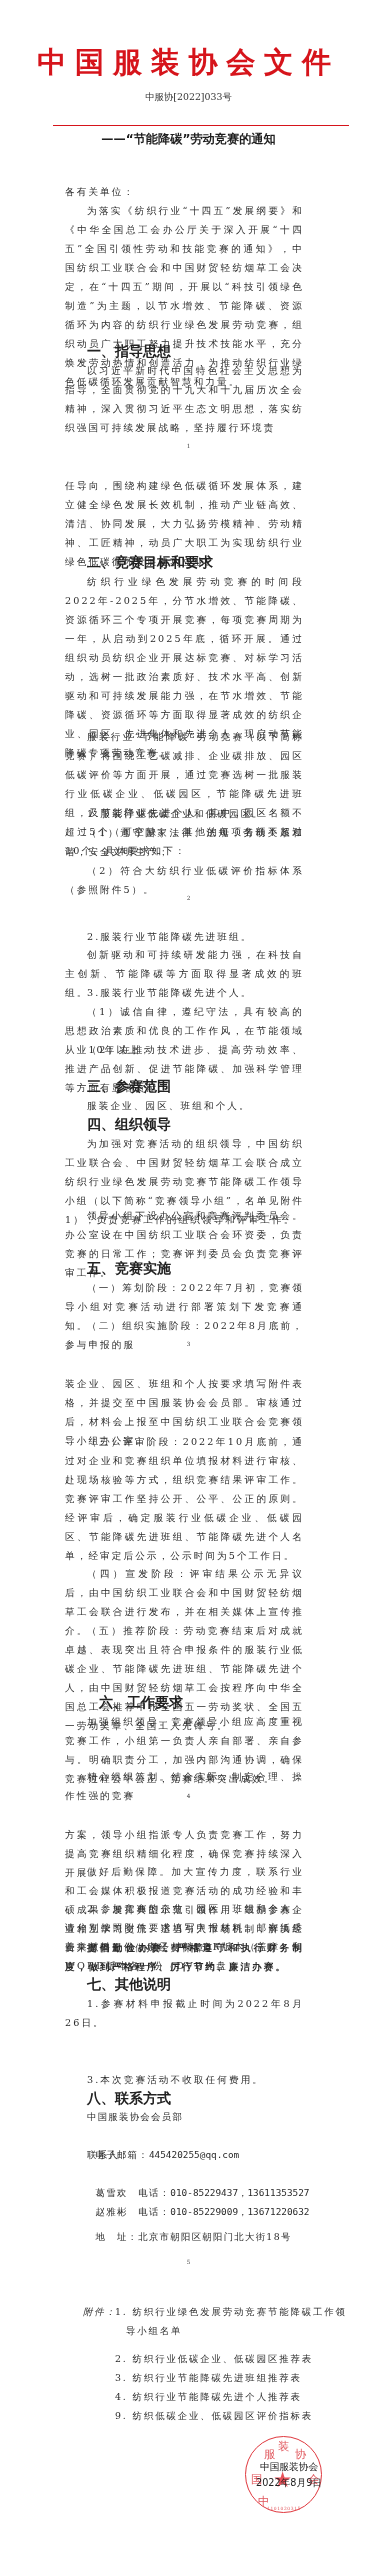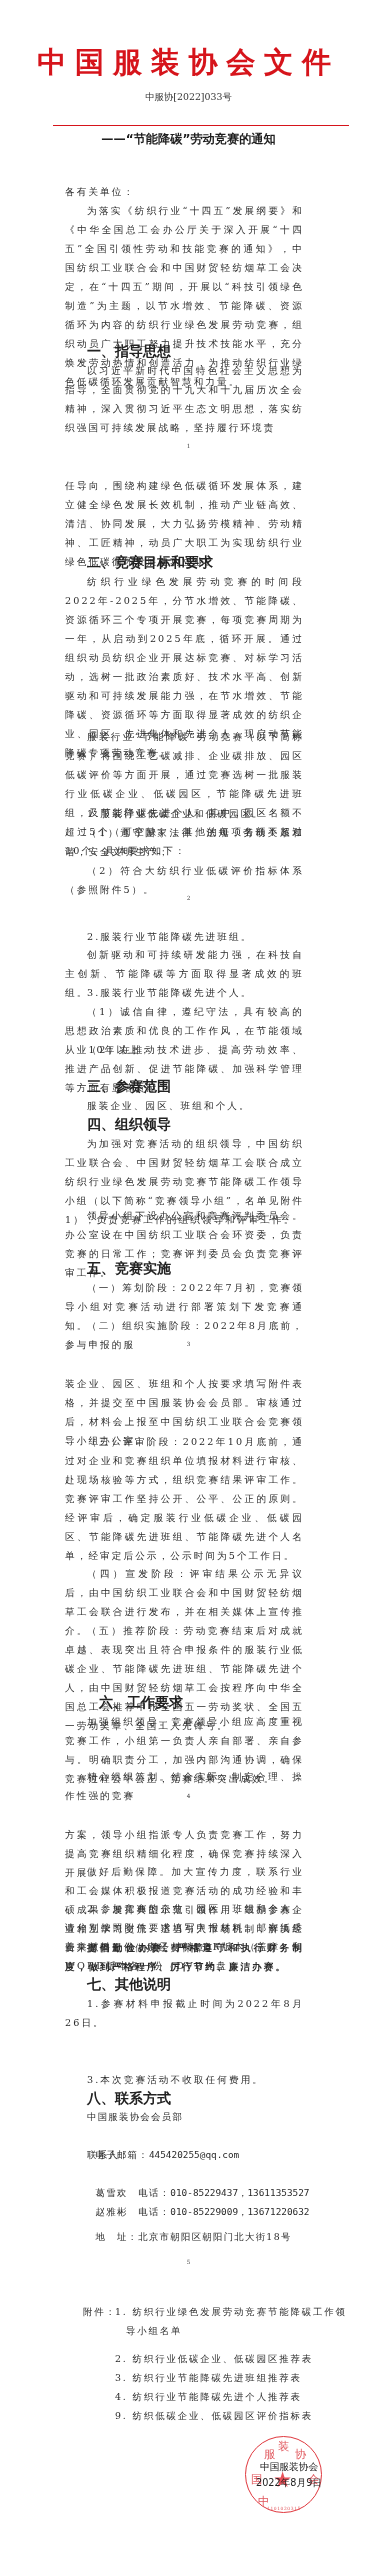--- a/index.html
+++ b/index.html
@@ -95,21 +95,21 @@
   <span>葛雪欢</span>　<span>电话：</span><span style="font-family:'DejaVu Sans Mono',monospace;letter-spacing:0;">010-85229437，13611353527</span>
 </div>
 <div class="abs contact" style="top:2183px;">
   <span>赵雅彬</span>　<span>电话：</span><span style="font-family:'DejaVu Sans Mono',monospace;letter-spacing:0;">010-85229009，13671220632</span>
 </div>
 <div class="abs contact" style="top:2208px;">
   <span>地　址：</span><span>北京市朝阳区朝阳门北大街18号</span>
 </div>
 <div class="abs page-num" style="top:2259px;">5</div>
 
-<div class="abs att" style="left:83px;top:2302px;">附件：</div>
+<div class="abs att" style="left:83px;top:2302px;font-style:italic;">附件：</div>
 <div class="abs att" style="left:115px;top:2302px;">1. 纺织行业绿色发展劳动竞赛节能降碳工作领</div>
 <div class="abs att" style="left:126px;top:2321px;">导小组名单</div>
 <div class="abs att" style="left:115px;top:2349px;">2. 纺织行业低碳企业、低碳园区推荐表</div>
 <div class="abs att" style="left:115px;top:2368px;">3. 纺织行业节能降碳先进班组推荐表</div>
 <div class="abs att" style="left:115px;top:2387px;">4. 纺织行业节能降碳先进个人推荐表</div>
 <div class="abs att" style="left:115px;top:2406px;">9. 纺织低碳企业、低碳园区评价指标表</div>
 
 <div class="abs seal"></div>
 <div class="abs seal-chars" style="left:264px;top:2447px;">服</div>
 <div class="abs seal-chars" style="left:278px;top:2439px;">装</div>

